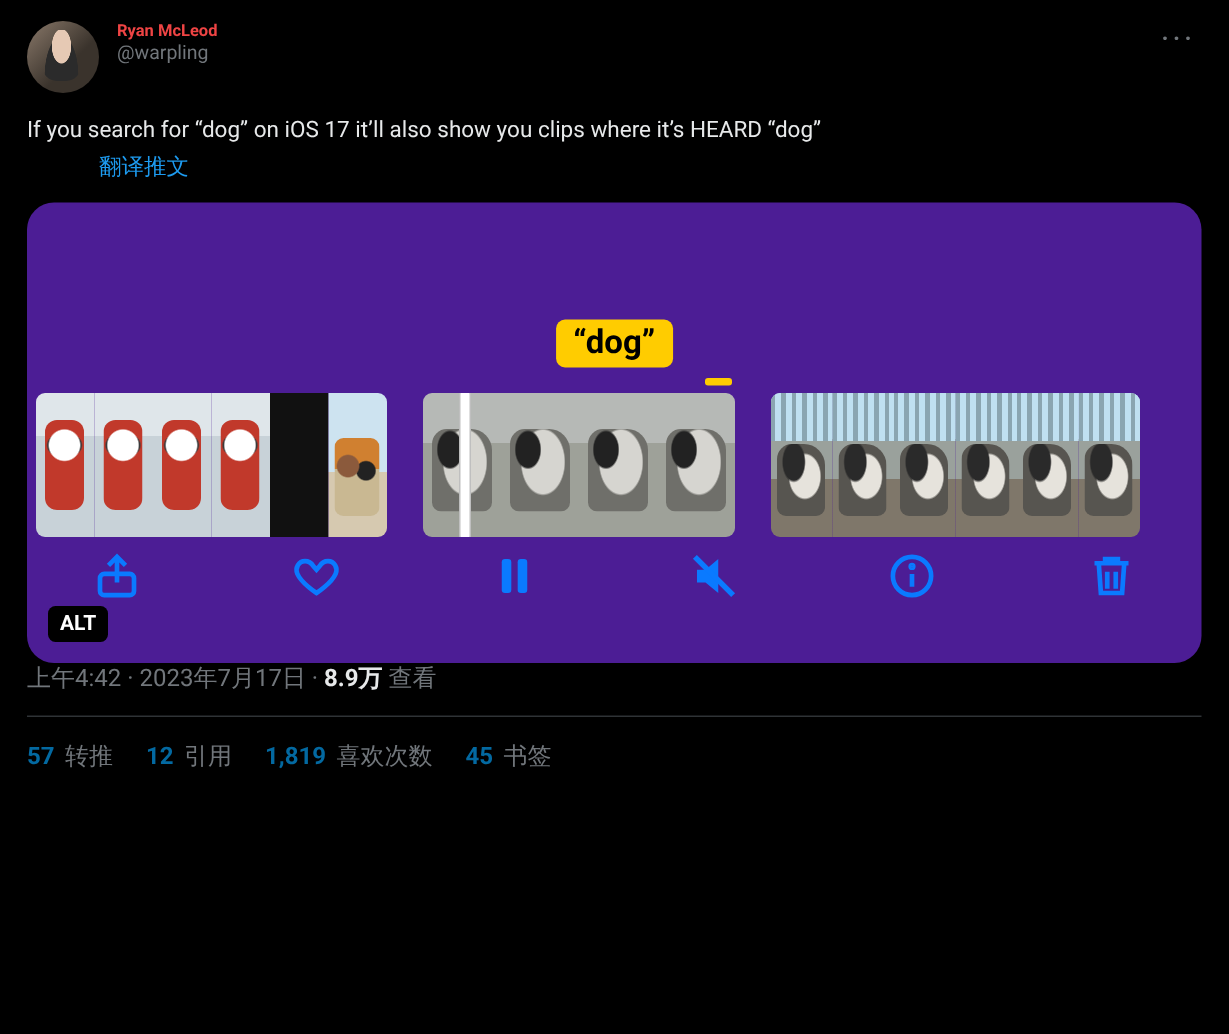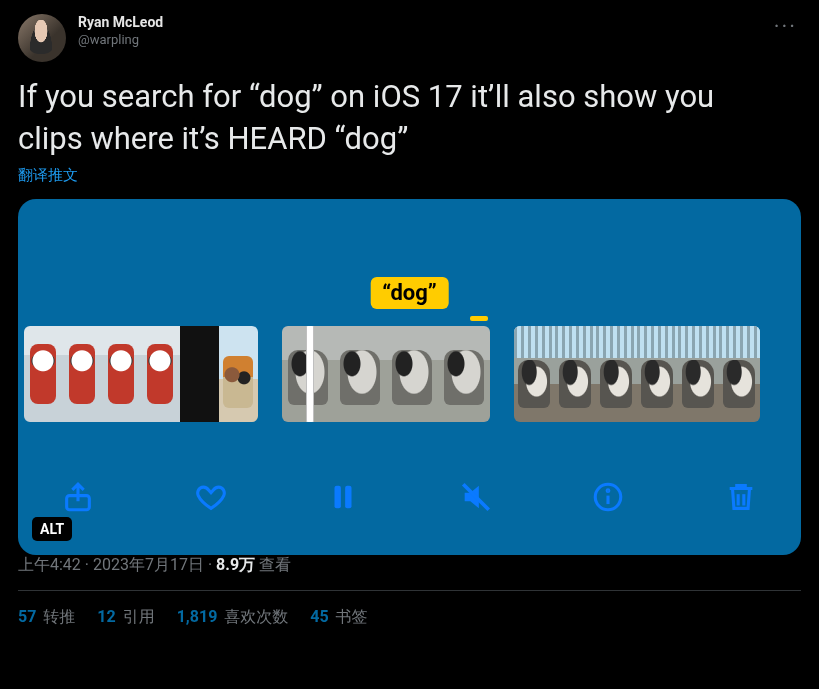--- a/index.html
+++ b/index.html
@@ -34,55 +34,56 @@
     position: absolute;
     left: 10px; top: 6px;
     width: 26px; height: 34px;
     background: radial-gradient(ellipse at 50% 32%, #e6c9b4 0%, #e6c9b4 34%, transparent 36%),
                 radial-gradient(ellipse at 50% 90%, #2b2b2b 0%, #2b2b2b 60%, transparent 62%);
     border-radius: 10px;
   }
   .names { line-height: 1.25; }
   .display-name {
     font-weight: 700;
-    font-size: 14px;
-    color: #e5e5e5;
+    font-size: 11px;
+    color: #ef4444;
   }
   .handle {
     font-size: 13px;
     color: #71767b;
   }
   .more {
     margin-left: auto;
     color: #71767b;
     font-size: 22px;
     letter-spacing: 2px;
     padding: 0 4px;
     cursor: pointer;
   }
   .body-text {
     margin-top: 14px;
-    font-size: 31px;
+    font-size: 15px;
     line-height: 1.35;
     color: #e7e9ea;
     max-width: 760px;
   }
   .translate {
     margin-top: 6px;
     color: #1d9bf0;
     font-size: 15px;
     cursor: pointer;
+    margin-left: 48px;
   }
   .media-card {
     margin-top: 14px;
-    background: #0369a1;
+    background: #4c1d95;
     border-radius: 18px;
     overflow: hidden;
     position: relative;
-    height: 356px;
+    height: 307px;
   }
   .search-label {
     position: absolute;
     top: 78px;
     left: 50%;
     transform: translateX(-50%);
     background: #ffcc00;
     color: #000;
     font-weight: 700;
     font-size: 22px;

